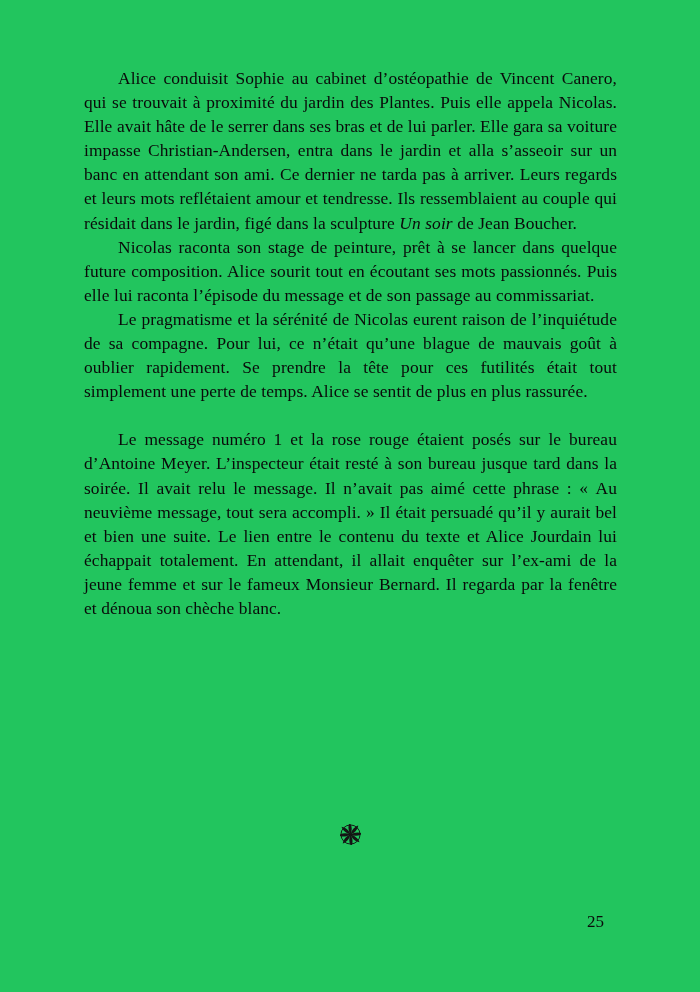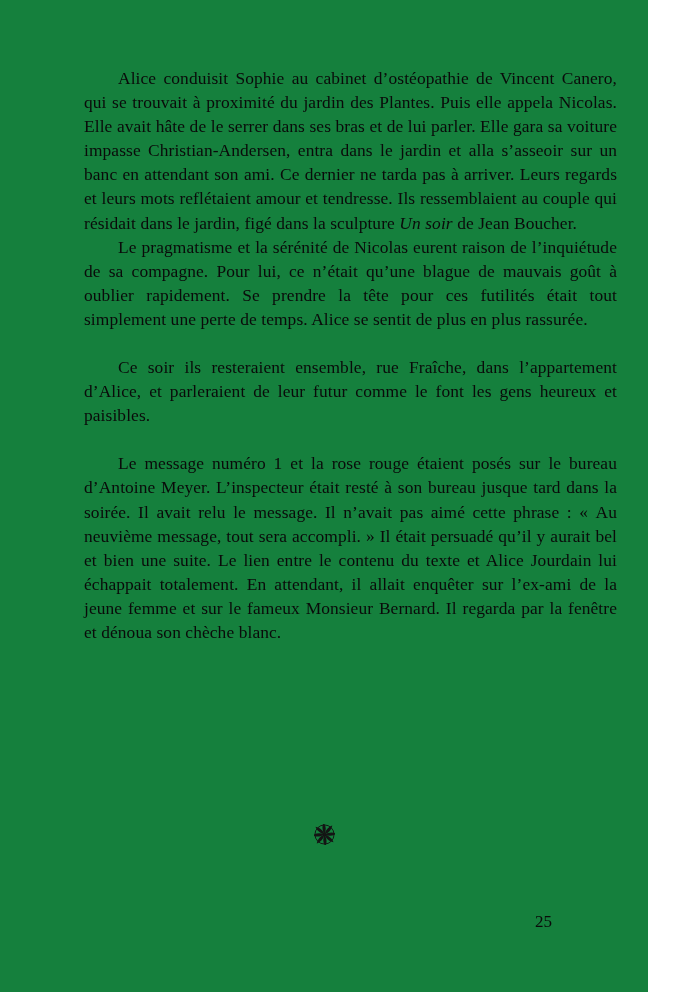--- a/index.html
+++ b/index.html
@@ -2,23 +2,23 @@
 <html><head>
 <meta charset="utf-8">
 <style>
   html, body {
     margin: 0;
     padding: 0;
     background: #ffffff;
   }
   .sheet {
     position: relative;
-    width: 648px;
+    width: 700px;
     height: 992px;
-    background: #15803d;
+    background: #22c55e;
     font-family: "Liberation Serif", "DejaVu Serif", serif;
     color: #0a0a0a;
     overflow: hidden;
   }
   .body-text {
     position: absolute;
     left: 84px;
     top: 66px;
     width: 533px;
     font-size: 17.4px;
@@ -59,24 +59,24 @@
 </style>
 </head>
 <body>
 
 <div class="sheet">
 
   <main class="body-text">
 
     <p class="para"><span>Alice conduisit Sophie au cabinet d’ostéopathie de Vincent Canero, qui se trouvait à proximité du jardin des Plantes. Puis elle appela Nicolas. Elle avait hâte de le serrer dans ses bras et de lui parler. Elle gara sa voiture impasse Christian-Andersen, entra dans le jardin et alla s’asseoir sur un banc en attendant son ami. Ce dernier ne tarda pas à arriver. Leurs regards et leurs mots reflétaient amour et tendresse. Ils ressemblaient au couple qui résidait dans le jardin, figé dans la sculpture </span><span class="italic-seg">Un soir</span><span> de Jean Boucher.</span></p>
 
+    <p class="para">Nicolas raconta son stage de peinture, prêt à se lancer dans quelque future composition. Alice sourit tout en écoutant ses mots passionnés. Puis elle lui raconta l’épisode du message et de son passage au commissariat.</p>
 
     <p class="para">Le pragmatisme et la sérénité de Nicolas eurent raison de l’inquiétude de sa compagne. Pour lui, ce n’était qu’une blague de mauvais goût à oublier rapidement. Se prendre la tête pour ces futilités était tout simplement une perte de temps. Alice se sentit de plus en plus rassurée.</p>
 
-    <p class="para gap-before">Ce soir ils resteraient ensemble, rue Fraîche, dans l’appartement d’Alice, et parleraient de leur futur comme le font les gens heureux et paisibles.</p>
 
     <p class="para gap-before">Le message numéro 1 et la rose rouge étaient posés sur le bureau d’Antoine Meyer. L’inspecteur était resté à son bureau jusque tard dans la soirée. Il avait relu le message. Il n’avait pas aimé cette phrase&nbsp;: «&nbsp;Au neuvième message, tout sera accompli.&nbsp;» Il était persuadé qu’il y aurait bel et bien une suite. Le lien entre le contenu du texte et Alice Jourdain lui échappait totalement. En attendant, il allait enquêter sur l’ex-ami de la jeune femme et sur le fameux Monsieur Bernard. Il regarda par la fenêtre et dénoua son chèche blanc.</p>
 
   </main>
 
   <div class="ornament-row">
     <span>
       <svg width="21" height="21" viewBox="-11 -11 22 22" aria-hidden="true">
         <circle r="10" fill="none" stroke="#141414" stroke-width="1"></circle>
         <g fill="#141414">

